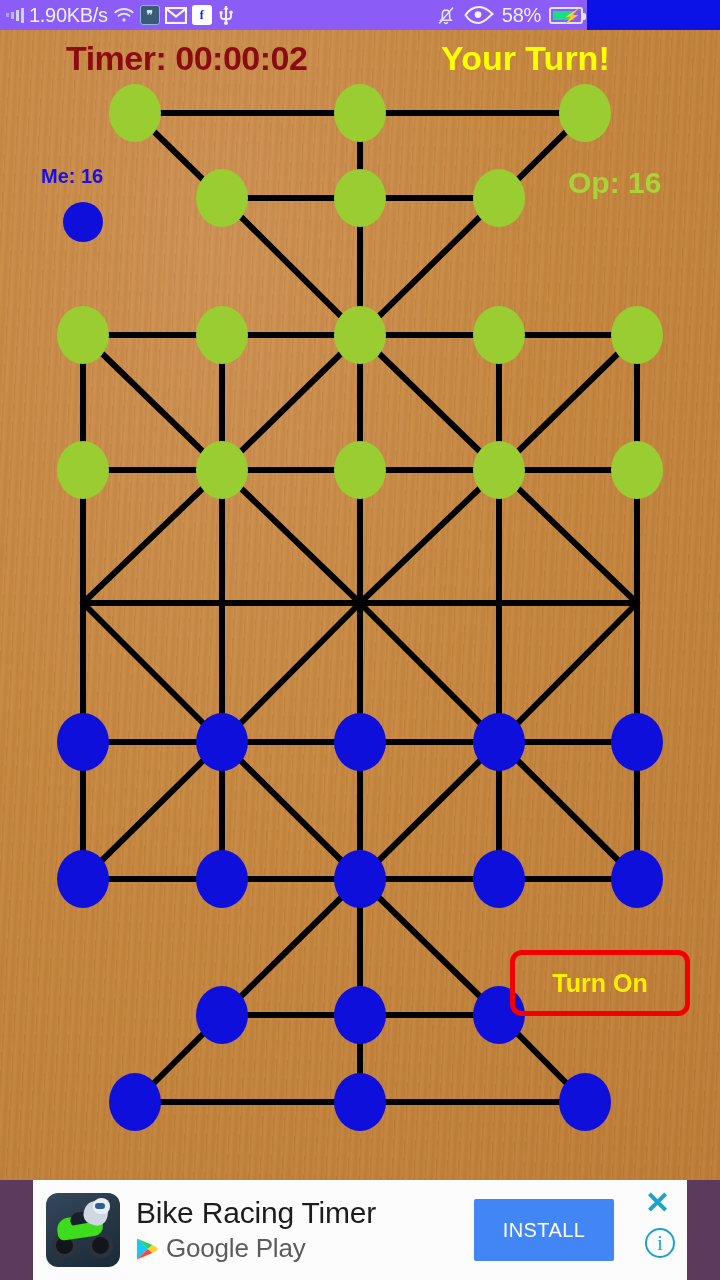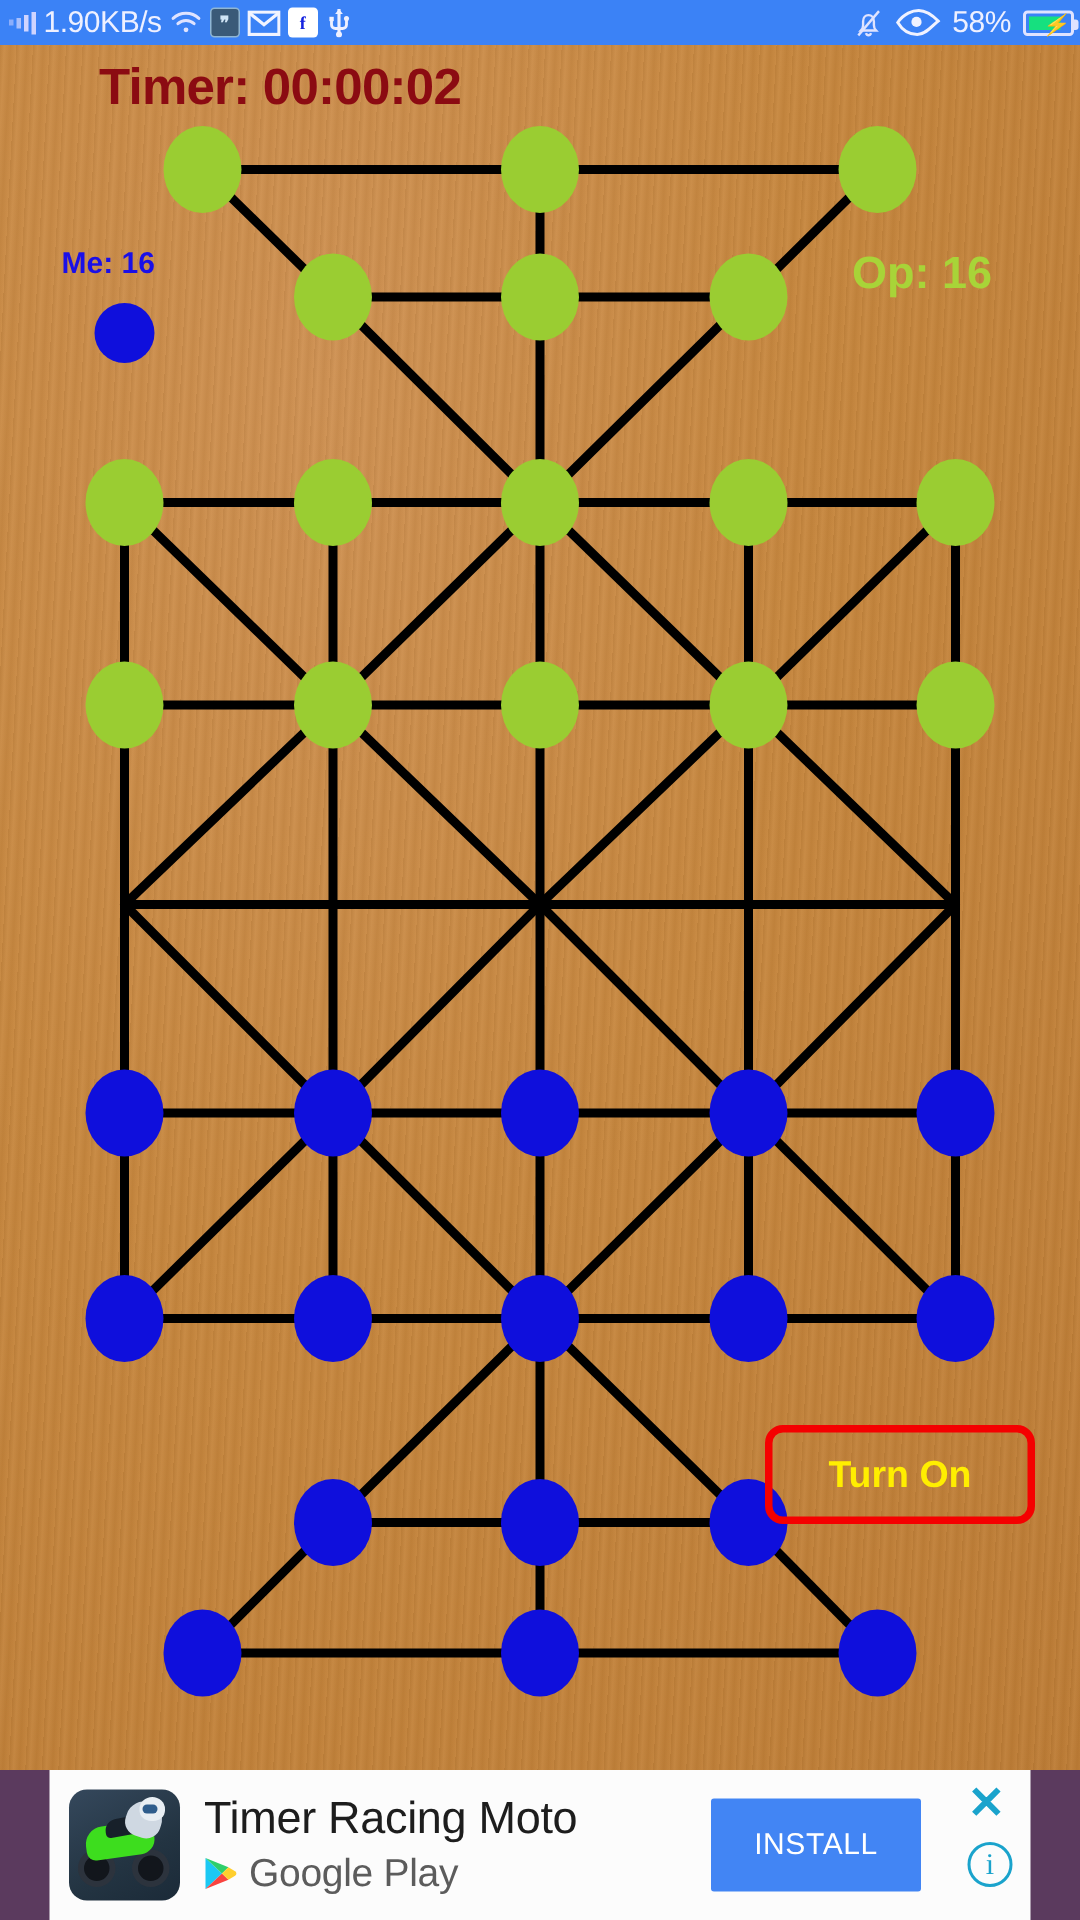--- a/index.html
+++ b/index.html
@@ -6,22 +6,22 @@
   html,body{ width:720px; height:1280px; }
   body{
     font-family:"Liberation Sans", sans-serif;
     background:#0a12e8;
     overflow:hidden;
     position:relative;
   }
 
   
   #statusbar{
-    position:absolute; left:0; top:0; width:720px; height:30px;
-    background:#3b82f6;
+    position:absolute; left:0; top:0; width:587px; height:30px;
+    background:#8b5cf6;
     display:flex; align-items:center;
     color:#e8eaff;
     font-size:20px;
     z-index:40;
     justify-content:flex-end;
   }
   #statusbar .left{ display:flex; align-items:center; gap:5px; padding-left:6px; }
   #statusbar .right{ display:flex; align-items:center; gap:8px; margin-left:auto; padding-right:4px; }
   #statusbar .center{ position:absolute; left:0; right:0; text-align:center; font-size:20px; letter-spacing:.5px;}
   .sig{ display:flex; align-items:flex-end; gap:2px; height:16px; }
@@ -181,20 +181,21 @@
         <span></span>
         <i class="bolt">⚡</i>
       </span>
   </div>
 </div>
 
 <div id="game">
 
   <div id="hdr">
     <div id="timer">Timer: 00:00:02</div>
+    <div id="turn">Your Turn!</div>
   </div>
 
   <div id="me-label">Me: 16</div>
   <div id="op-label">Op: 16</div>
   <div id="me-chip"></div>
 
   <svg id="board" viewBox="0 0 720 1150">
     <g id="edges-layer">
         <line x1="135" y1="83" x2="360" y2="83" stroke="#000000" stroke-width="6" stroke-linecap="round"></line>
         <line x1="360" y1="83" x2="585" y2="83" stroke="#000000" stroke-width="6" stroke-linecap="round"></line>
@@ -318,21 +319,21 @@
   <div id="ad-inner">
     <div id="ad-icon">
       <span class="moto-w1"></span>
         <span class="moto-w2"></span>
       <span class="moto-body"></span>
         <span class="moto-seat"></span>
       <span class="moto-rider"></span>
         <span class="moto-helm"></span>
     </div>
     <div id="ad-text">
-      <div id="ad-title">Timer Racing Moto</div>
+      <div id="ad-title">Bike Racing Timer</div>
       <div id="ad-store">
         <span class="gp">
           <svg width="22" height="24" viewBox="0 0 22 24">
             <path d="M1 1.6v20.8l11-10.4z" fill="#1bc8f3"></path>
             <path d="M1 1.6l11 10.4 4.3-4.1z" fill="#2ecf6b"></path>
             <path d="M1 22.4l11-10.4 4.3 4.1z" fill="#f9433f"></path>
             <path d="M16.3 7.9L12 12l4.3 4.1 4.4-2.6c1.2-.8 1.2-2.2 0-3z" fill="#ffcf2e"></path>
           </svg>
         </span>
         <span id="ad-store-name">Google Play</span>

